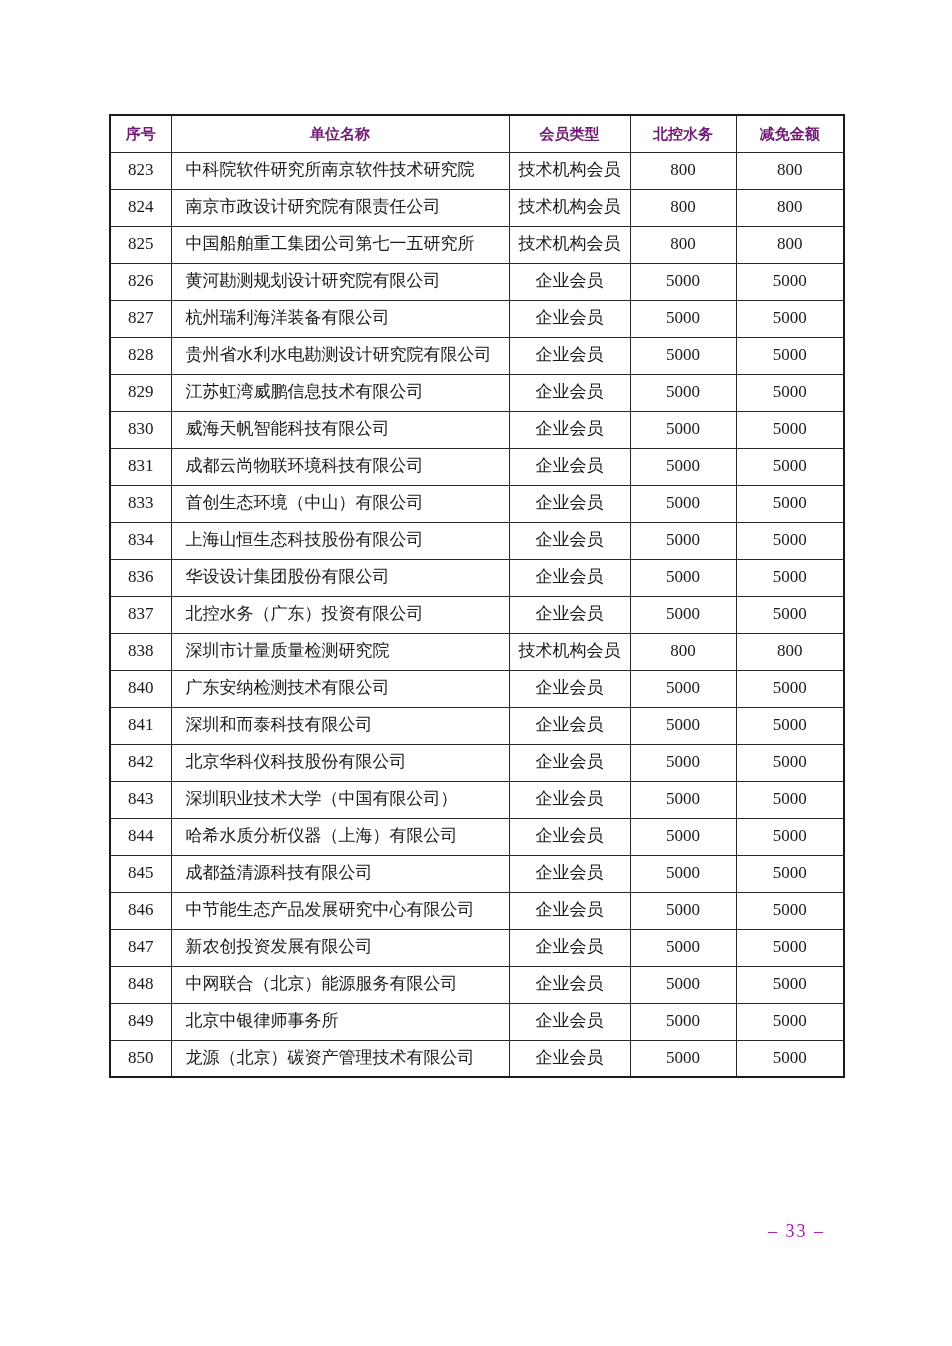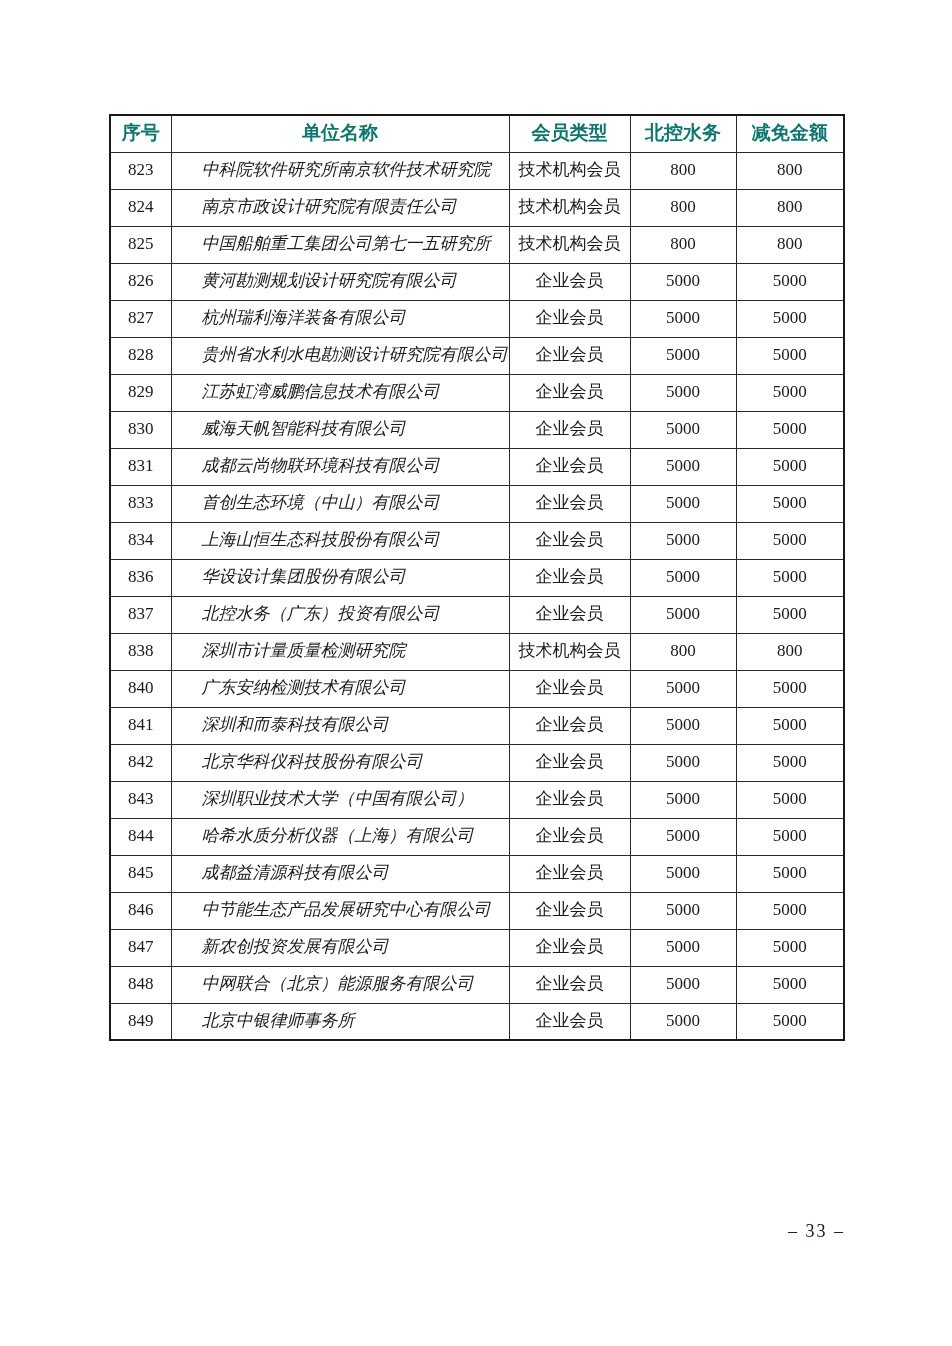--- a/index.html
+++ b/index.html
@@ -34,40 +34,39 @@
     line-height: 1.2;
     vertical-align: middle;
     overflow: hidden;
     white-space: nowrap;
   }
   table.fee-table th {
     height: 37px;
     font-family: "Liberation Sans", "DejaVu Sans", sans-serif;
     font-weight: bold;
     text-align: center;
-    font-size: 19px;
-    color: #0f766e;
+    font-size: 15px;
+    color: #701a75;
   }
   table.fee-table td {
     height: 37px;
     font-family: "Liberation Serif", "DejaVu Serif", serif;
     font-weight: normal;
   }
   td.td-center { text-align: center; }
-  td.td-name   { text-align: left; padding-left: 30px; font-style: italic; }
+  td.td-name   { text-align: left; padding-left: 14px; }
   .page-number {
     position: absolute;
     left: 768px;
     top: 1221px;
     font-family: "Liberation Serif", "DejaVu Serif", serif;
     font-size: 18px;
-    color: #0f172a;
+    color: #a21caf;
     letter-spacing: 2px;
     white-space: nowrap;
-    margin-left: 20px;
   }
 </style>
 </head>
 <body>
 
 <div class="page">
 
   <table class="fee-table">
     <colgroup>
       <col style="width:61px">
@@ -247,18 +246,25 @@
           <td class="td-center">5000</td>
           <td class="td-center">5000</td>
         </tr>
         <tr>
           <td class="td-center">849</td>
           <td class="td-name">北京中银律师事务所</td>
           <td class="td-center">企业会员</td>
           <td class="td-center">5000</td>
           <td class="td-center">5000</td>
         </tr>
+        <tr>
+          <td class="td-center">850</td>
+          <td class="td-name">龙源（北京）碳资产管理技术有限公司</td>
+          <td class="td-center">企业会员</td>
+          <td class="td-center">5000</td>
+          <td class="td-center">5000</td>
+        </tr>
       </tbody>
   </table>
 
   <div class="page-number">– 33 –</div>
 
 </div>
 
 </body></html>

